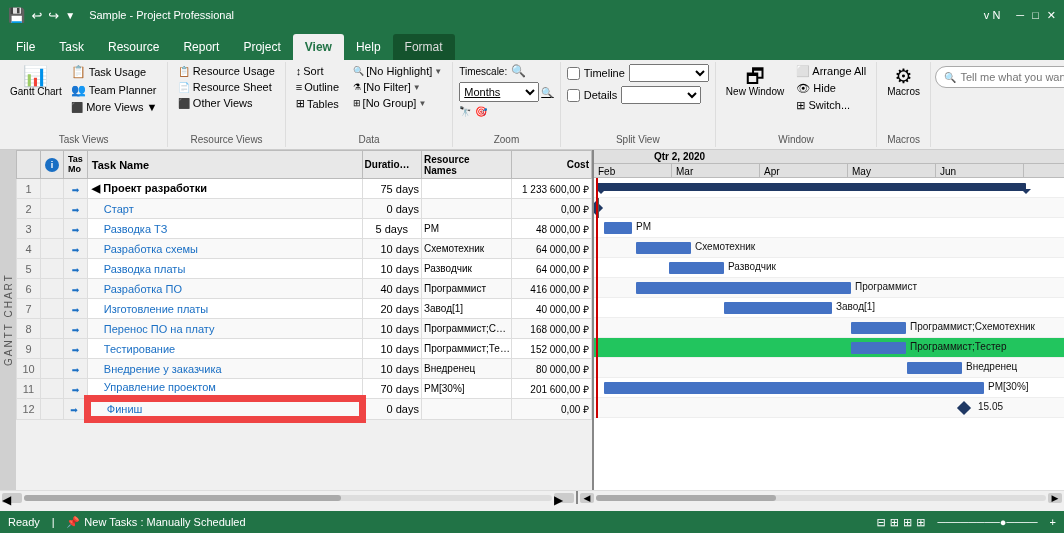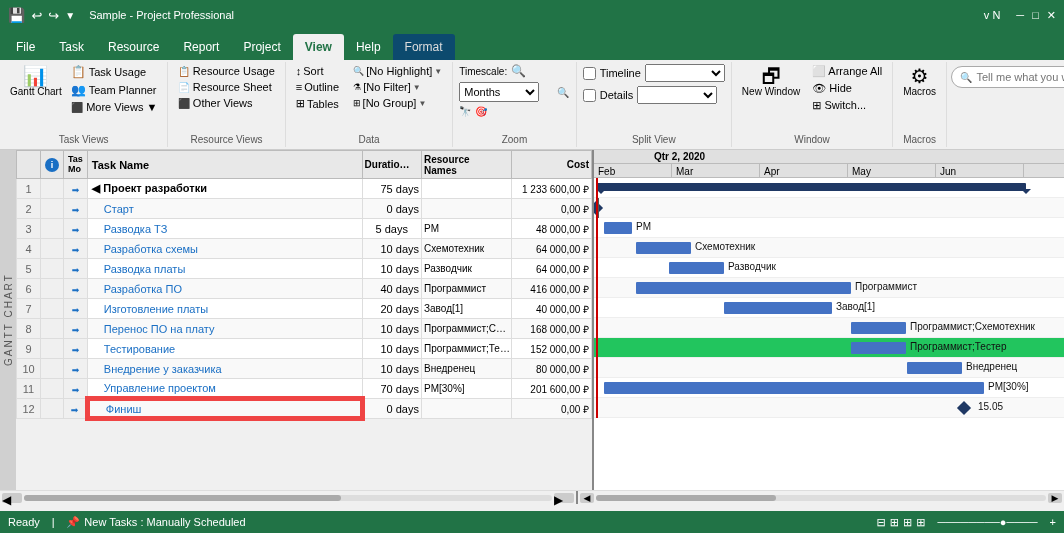--- a/index.html
+++ b/index.html
@@ -218,21 +218,21 @@
   </div>
 
   <div id="tab-bar" style="position:relative;">
     <div class="tab-item">File</div>
     <div class="tab-item">Task</div>
     <div class="tab-item">Resource</div>
     <div class="tab-item">Report</div>
     <div class="tab-item">Project</div>
     <div class="tab-item active">View</div>
     <div class="tab-item">Help</div>
-    <div class="tab-item" style="margin-left:auto; color:#ddd; background:#0c4a6e; border-radius:3px 3px 0 0;">Format</div>
+    <div class="tab-item" style="margin-left:auto; color:#ddd; background:#14532d; border-radius:3px 3px 0 0;">Format</div>
     <div style="width:30px;"></div>
     <div style="flex:1;"></div>
 
   </div>
 
   <div id="ribbon">
 
     <div class="ribbon-group">
       <div class="ribbon-group-content">
         <div class="ribbon-btn">
@@ -316,21 +316,21 @@
       </div>
       <div class="ribbon-group-label">Data</div>
     </div>
 
     <div class="ribbon-group">
       <div class="ribbon-group-content" style="flex-direction:column;">
         <div style="display:flex;align-items:center;gap:4px;margin-bottom:2px;">
           <span style="font-size:10px;">Timescale:</span>
           <span style="font-size:12px;cursor:pointer;">🔍</span>
         </div>
-        <div style="display:flex;align-items:center;gap:18px;">
+        <div style="display:flex;align-items:center;gap:2px;text-decoration:underline;">
           <select style="font-size:11px;height:20px;width:80px;">
             <option>Months</option>
           </select>
           <span style="cursor:pointer;font-size:10px;">🔍</span>
         </div>
         <div style="display:flex;align-items:center;gap:4px;margin-top:2px;">
           <span style="font-size:10px;cursor:pointer;">🔭</span>
           <span style="font-size:10px;cursor:pointer;">🎯</span>
         </div>
       </div>
@@ -504,21 +504,21 @@
     <td style="text-align:center;background:#f0f0f0;border:1px solid #ddd;padding:1px;"><span style="color:#1a6fc4;font-size:9px;">➡</span></td>
     <td style="border:1px solid #ddd;padding:1px 0;color:#1a6fc4;padding-left:16px;">Управление проектом</td>
     <td style="border:1px solid #ddd;padding:1px 2px;text-align:right;font-size:11px;">70 days</td>
     <td style="border:1px solid #ddd;padding:1px 2px;font-size:10px;max-width:90px;overflow:hidden;white-space:nowrap;">PM[30%]</td>
     <td style="border:1px solid #ddd;padding:1px 2px;text-align:right;font-size:10px;">201 600,00 ₽</td>
   </tr>
             <tr style="background: rgb(245, 245, 245);">
     <td class="row-num" style="text-align:center;color:#666;background:#f0f0f0;width:24px;border:1px solid #ddd;padding:1px 2px;">12</td>
     <td style="text-align:center;background:#f0f0f0;border:1px solid #ddd;padding:1px;"></td>
     <td style="text-align:center;background:#f0f0f0;border:1px solid #ddd;padding:1px;"><span style="color:#1a6fc4;font-size:9px;">➡</span></td>
-    <td style="border:5px solid #ef4444;padding:1px 0;color:#1a6fc4;padding-left:16px;">Финиш</td>
+    <td style="border:7px solid #ef4444;padding:1px 0;color:#1a6fc4;padding-left:16px;">Финиш</td>
     <td style="border:1px solid #ddd;padding:1px 2px;text-align:right;font-size:11px;">0 days</td>
     <td style="border:1px solid #ddd;padding:1px 2px;font-size:10px;max-width:90px;overflow:hidden;white-space:nowrap;"></td>
     <td style="border:1px solid #ddd;padding:1px 2px;text-align:right;font-size:10px;">0,00 ₽</td>
   </tr>
           </tbody>
       </table>
     </div>
 
     <div id="gantt-area" style="flex:1;overflow:hidden;background:white;position:relative;">
 

